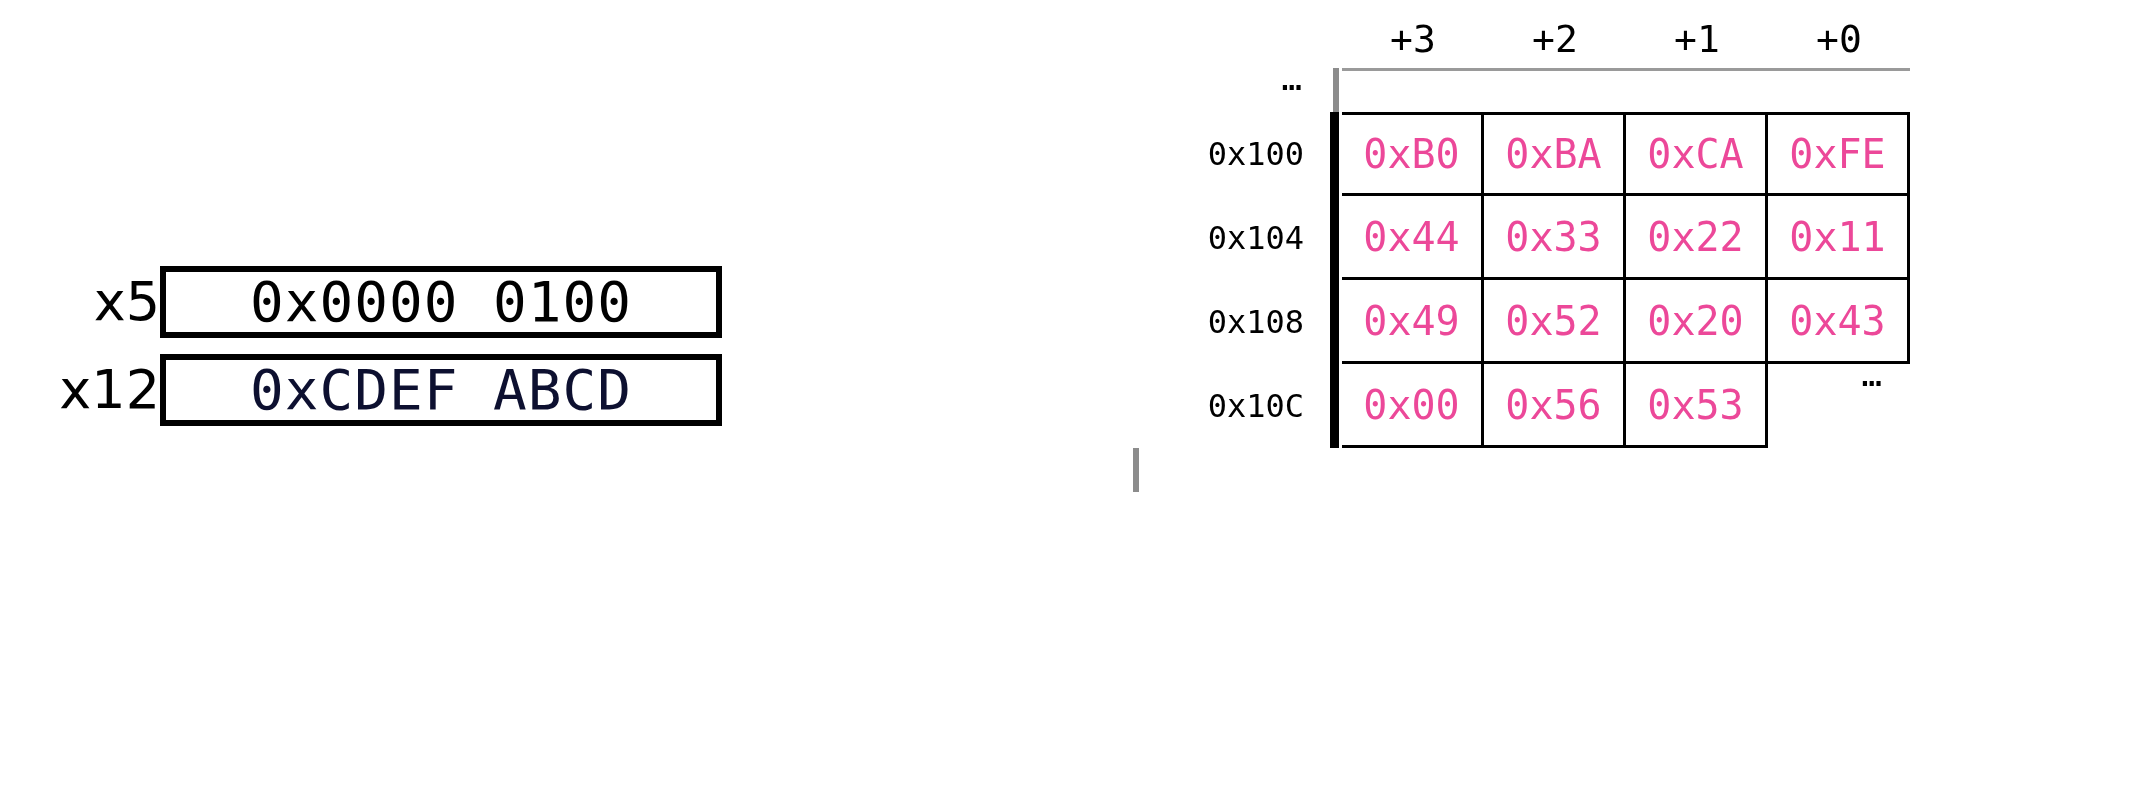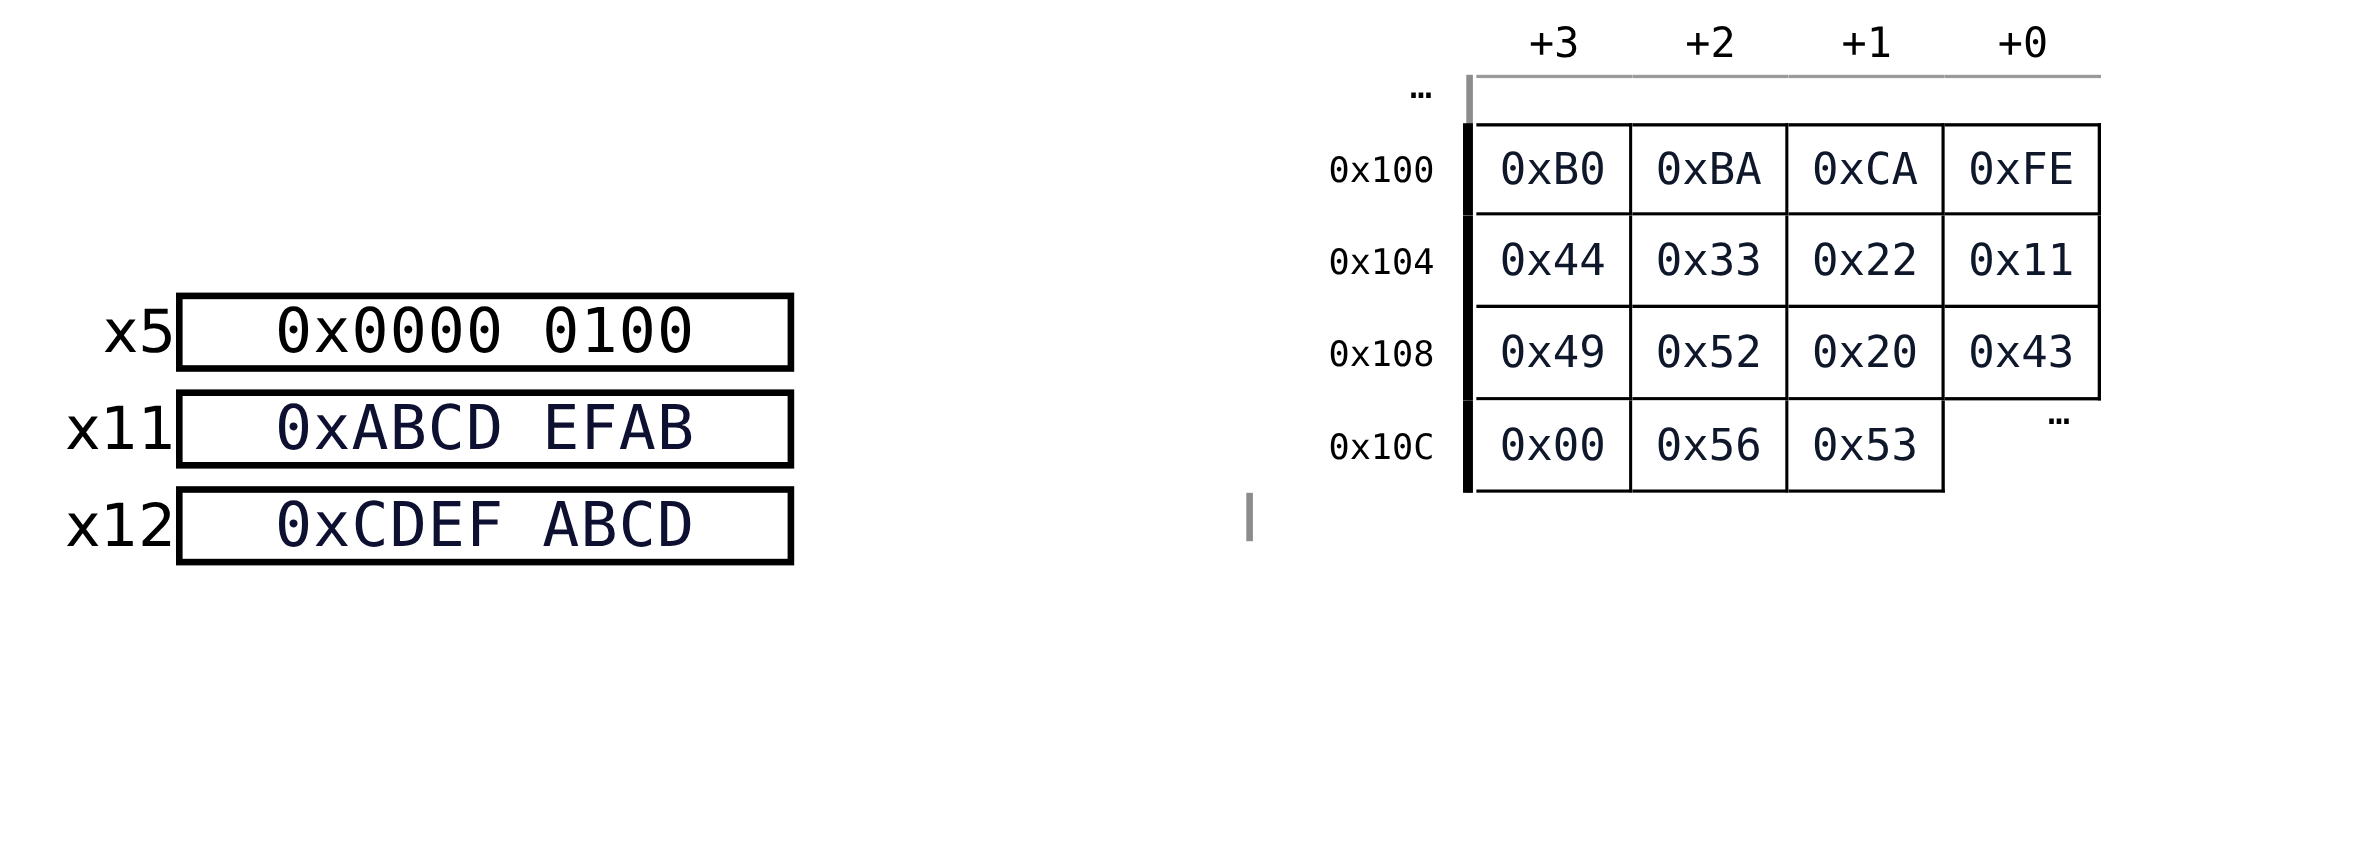--- a/index.html
+++ b/index.html
@@ -112,21 +112,21 @@
   .mem-cell{
     height:84px;
     border-right:3px solid #000000;
     border-bottom:3px solid #000000;
     box-sizing:border-box;
     display:flex;
     align-items:center;
     justify-content:center;
     font-family:"DejaVu Sans Mono", monospace;
     font-size:40px;
-    color:#0f172a;
+    color:#ec4899;
     background:#ffffff;
     white-space:nowrap;
   }
   .mem-cell.first-data-row{ border-top:3px solid #000000; }
   .mem-filler{
     height:44px;
     box-sizing:border-box;
     background:#ffffff;
   }
   .mem-filler.top{ border-top:3px solid #9a9a9a; }
@@ -136,26 +136,20 @@
 
 <div id="registers">
 
   <div class="reg-row">
     <div class="reg-label">x5</div>
     <div class="reg-box">
       <span class="reg-value ink-black">0x0000 0100</span>
     </div>
   </div>
 
-  <div class="reg-row">
-    <div class="reg-label">x11</div>
-    <div class="reg-box">
-      <span class="reg-value">0xABCD EFAB</span>
-    </div>
-  </div>
 
   <div class="reg-row">
     <div class="reg-label">x12</div>
     <div class="reg-box">
       <span class="reg-value">0xCDEF ABCD</span>
     </div>
   </div>
 
 </div>
 

